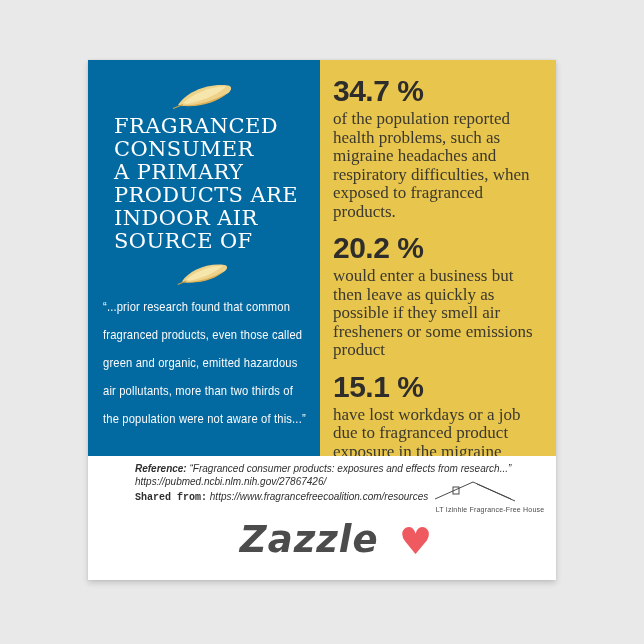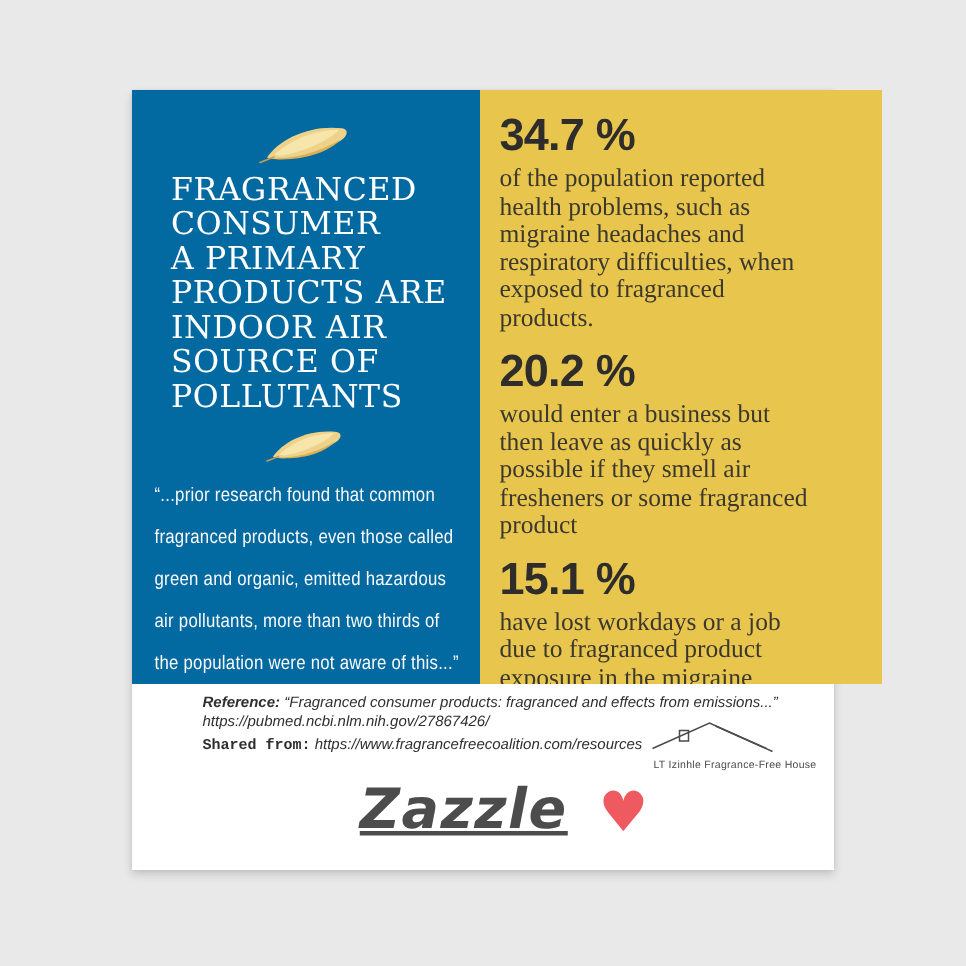--- a/index.html
+++ b/index.html
@@ -14,39 +14,39 @@
   .feather { display:block; margin:0 auto; }
   .feather-top { margin-top:20px; }
   .feather-mid { margin-top:7px; }
   .poster-title { margin:5px 0 0 26px; font-family:"DejaVu Serif", serif; font-size:21px; line-height:23px;
                   color:#ffffff; letter-spacing:.4px; }
   .quote { margin:7px 0 0 15px; }
   .quote-line { font-family:"Liberation Sans", sans-serif; font-size:13px; line-height:28px; color:#fbfbfb;
                 white-space:nowrap; transform:scaleX(.86); transform-origin:0 50%; letter-spacing:.2px; }
 
   
-  .right-panel { position:absolute; left:232px; top:0; width:268px; height:396px; background:#e8c54d;
+  .right-panel { position:absolute; left:232px; top:0; width:236px; height:396px; background:#e8c54d;
                  overflow:hidden; padding:14px 10px 0 13px; }
   .stat-value { font-family:"Liberation Sans", sans-serif; font-weight:bold; font-size:30px; line-height:34px;
                 color:#2e2d2b; letter-spacing:-.5px; margin-bottom:2px; }
   .stat-desc { font-family:"Liberation Serif", serif; font-size:17px; line-height:18.5px; color:#3b392e;
                width:213px; margin-bottom:10px; }
 
   
   .card-footer { position:absolute; left:0; top:396px; width:468px; height:124px; background:#ffffff; }
   .ref-block { position:absolute; left:47px; top:7px; font-size:10px; line-height:12.5px; color:#2f2f2f; }
   .ref-label { font-weight:bold; font-style:italic; }
   .ref-italic { font-style:italic; }
   .shared-line { margin-top:3px; }
   .coalition-logo { position:absolute; right:6px; top:22px; width:120px; text-align:center; }
   .coalition-logo-text { font-size:7px; color:#4a4a4a; letter-spacing:.2px; white-space:nowrap; }
 
   .brand-row { position:absolute; left:0; right:0; top:62px; text-align:center; transform:translateX(14px); }
   .brand-wordmark { font-family:"DejaVu Sans", sans-serif; font-style:italic; font-weight:bold;
-                    font-size:37px; color:#4c4c4c; letter-spacing:1px;text-decoration:underline; }
+                    font-size:37px; color:#4c4c4c; letter-spacing:1px; }
   .brand-heart { font-family:"DejaVu Sans", sans-serif; font-size:37px; color:#ee5a5f; margin-left:16px;
                  position:relative; top:2px; }
 </style>
 </head>
 <body>
 
 <div class="stage">
   <div class="card">
 
     <div class="left-panel">
@@ -56,21 +56,20 @@
         <path d="M9 25.5 C26 26.5 45 20 56 13 C48 22 28 28 9.5 25.8 Z" fill="#dcae55"></path>
         <path d="M2 28.5 L12 24.5" stroke="#c9a04a" stroke-width="1.2"></path>
       </svg>
       <div class="poster-title">
         <div>FRAGRANCED</div>
         <div>CONSUMER</div>
         <div>A PRIMARY</div>
         <div>PRODUCTS ARE</div>
         <div>INDOOR AIR</div>
         <div>SOURCE OF</div>
-        <div>POLLUTANTS</div>
       </div>
       <svg class="feather feather-mid" width="56" height="26" viewBox="0 0 66 30">
         <path d="M7 25 C15 13 35 3 57 5.5 C61 6 61.5 10 56.5 13.5 C44 22 24 27.5 9.5 25.8 Z" fill="#eed28a"></path>
         <path d="M12 23 C22 14 38 6.5 55 6.5 C50 12 36 20 16 24 Z" fill="#f7e6ac"></path>
         <path d="M9 25.5 C26 26.5 45 20 56 13 C48 22 28 28 9.5 25.8 Z" fill="#dcae55"></path>
         <path d="M2 28.5 L12 24.5" stroke="#c9a04a" stroke-width="1.2"></path>
       </svg>
       <div class="quote">
         <div class="quote-line">“...prior research found that common</div>
         <div class="quote-line">fragranced products, even those called</div>
@@ -80,33 +79,33 @@
       </div>
     </div>
 
     <div class="right-panel">
       <div class="stat">
         <div class="stat-value">34.7 %</div>
         <div class="stat-desc">of the population reported health problems, such as migraine headaches and respiratory difficulties, when exposed to fragranced products.</div>
       </div>
       <div class="stat">
         <div class="stat-value">20.2 %</div>
-        <div class="stat-desc">would enter a business but then leave as quickly as possible if they smell air fresheners or some fragranced product</div>
+        <div class="stat-desc">would enter a business but then leave as quickly as possible if they smell air fresheners or some emissions product</div>
       </div>
       <div class="stat">
         <div class="stat-value">15.1 %</div>
         <div class="stat-desc">have lost workdays or a job due to fragranced product exposure in the migraine</div>
       </div>
     </div>
 
     <div class="card-footer">
       <div class="ref-block">
         <div>
           <span class="ref-label">Reference:</span>
-          <span class="ref-italic">“Fragranced consumer products: fragranced and effects from emissions...”</span>
+          <span class="ref-italic">“Fragranced consumer products: exposures and effects from research...”</span>
         </div>
         <div class="ref-italic">https://pubmed.ncbi.nlm.nih.gov/27867426/</div>
         <div class="shared-line">
           <span class="ref-label" style="font-style:normal;font-family:Liberation Mono, monospace;">Shared from:</span>
           <span class="ref-italic">https://www.fragrancefreecoalition.com/resources</span>
         </div>
       </div>
 
       <div class="coalition-logo">
         <svg width="118" height="24" viewBox="0 0 118 24">

